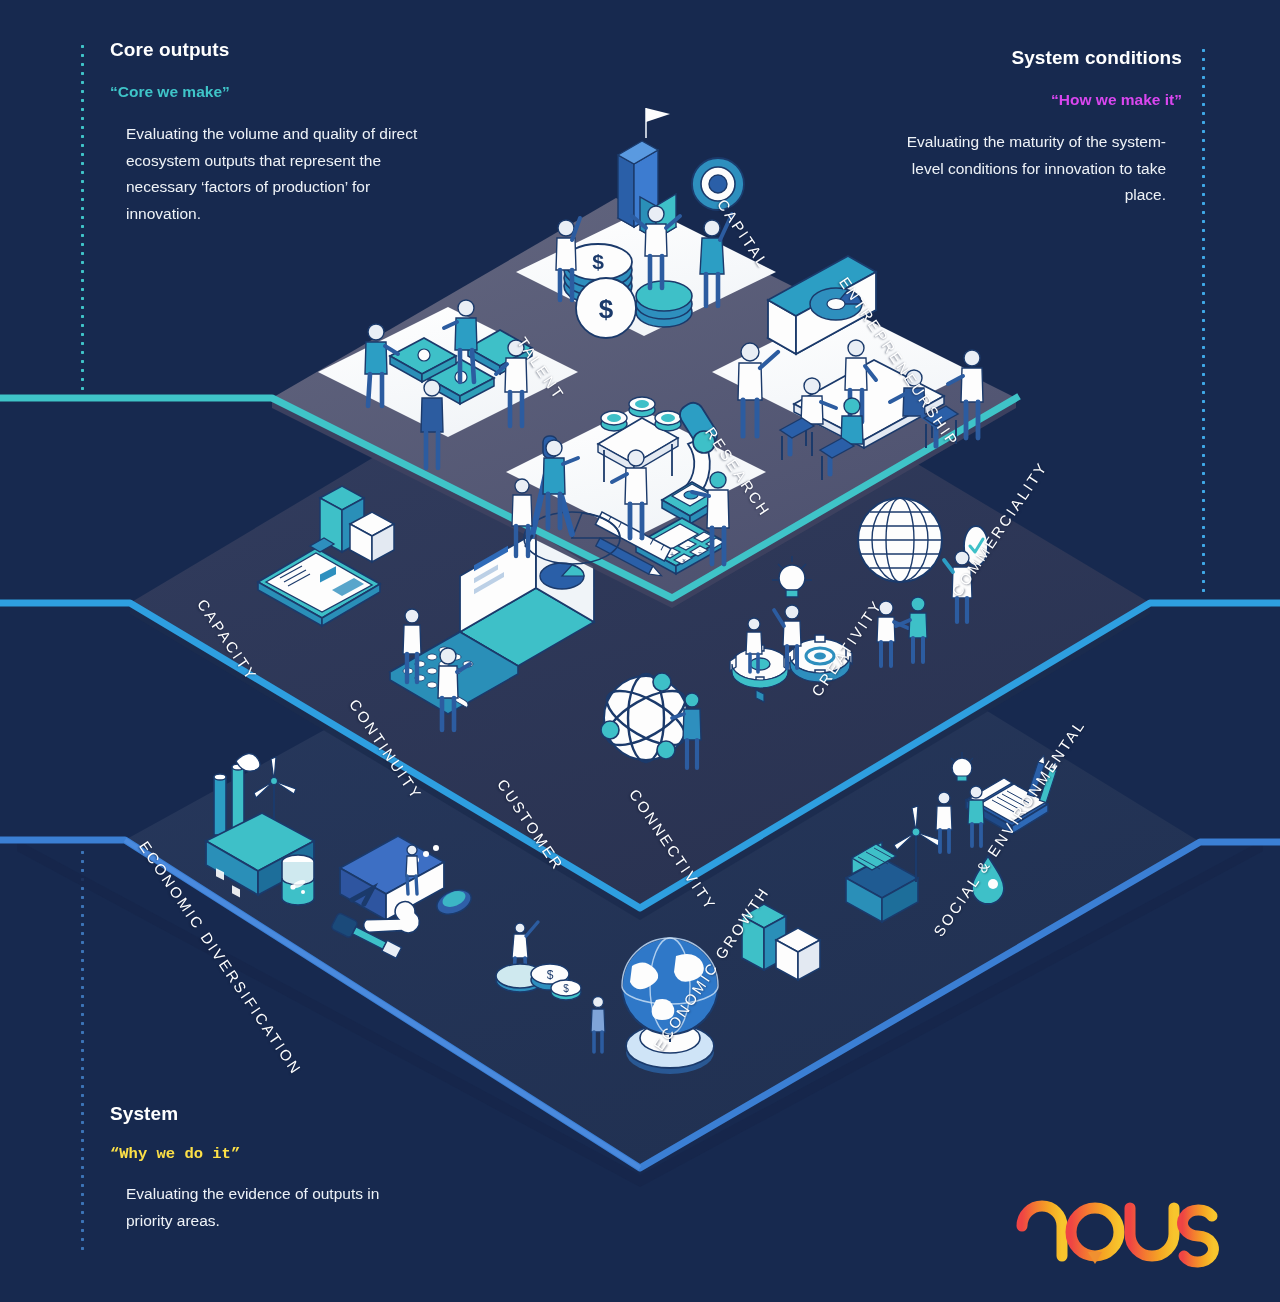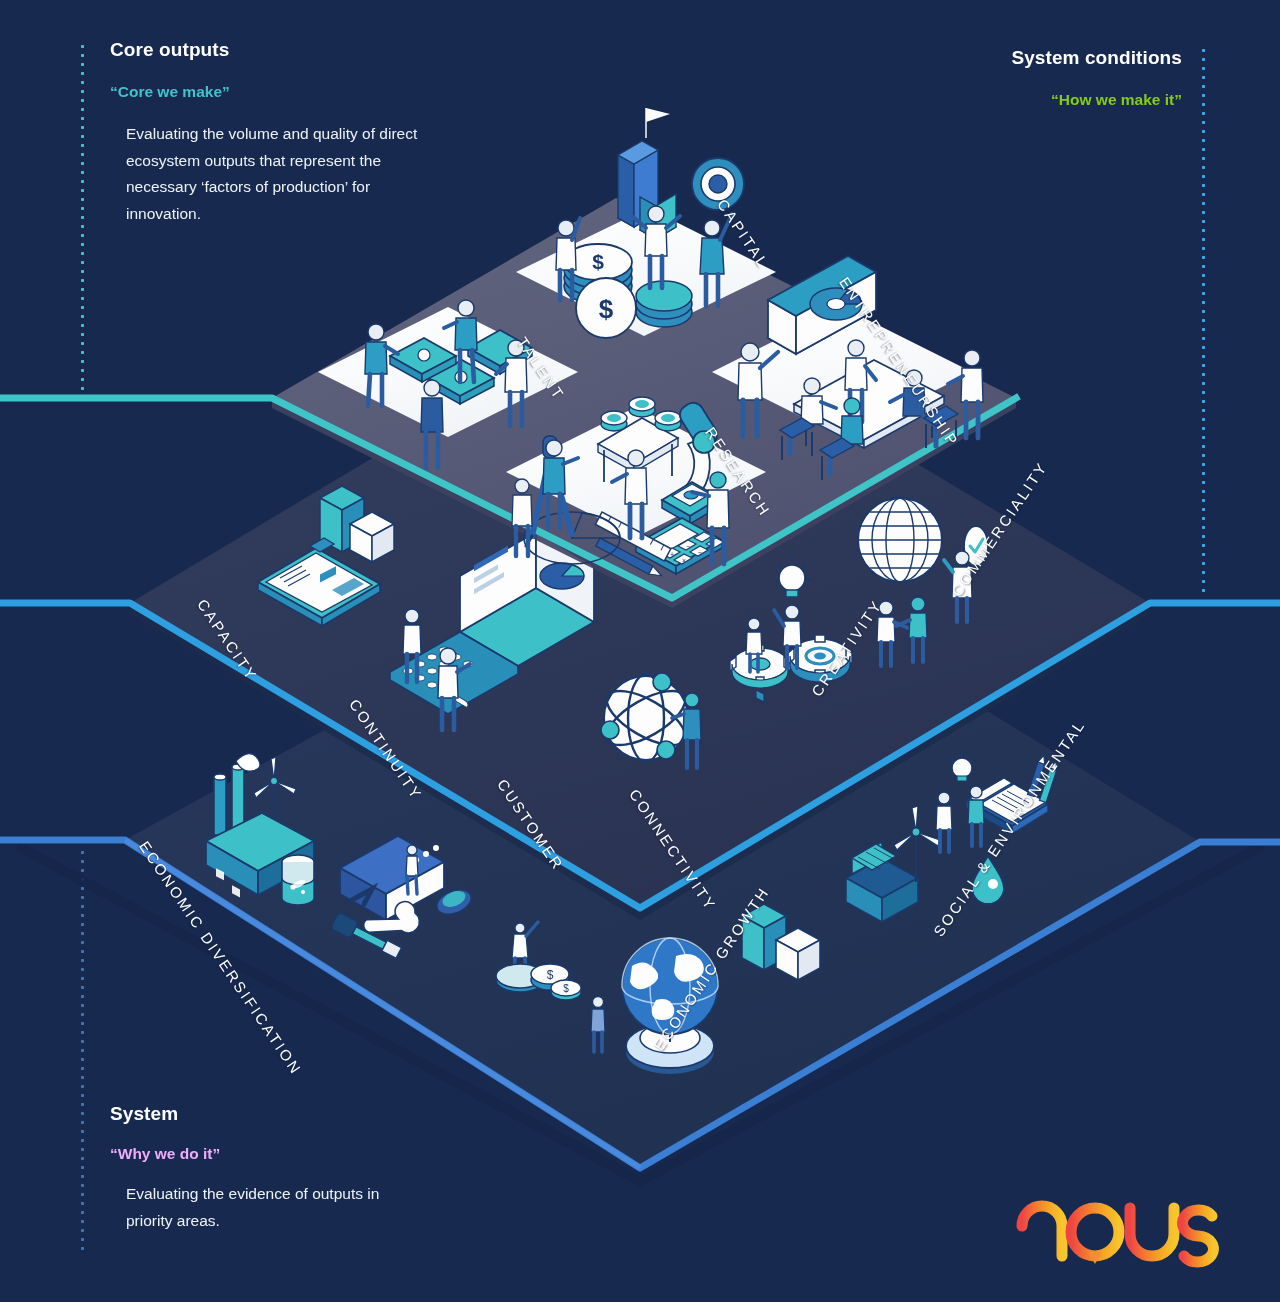--- a/index.html
+++ b/index.html
@@ -20,23 +20,23 @@
   }
   .tb-sub{
     font-size:15.5px;font-weight:bold;margin:0 0 20px 0;
   }
   .tb-body{
     font-size:15.5px;color:#eef2f7;line-height:1.72;margin:16px;font-weight:300;
   }
   #block-core{left:110px;top:39px;width:330px;text-align:left;}
   #block-core .tb-sub{color:#3fc4c8;}
   #block-system{right:98px;top:47px;width:300px;text-align:right;}
-  #block-system .tb-sub{color:#84cc16;}
+  #block-system .tb-sub{color:#d946ef;}
   #block-impacts{left:110px;top:1103px;width:320px;text-align:left;}
-  #block-impacts .tb-sub{color:#f0abfc;}
+  #block-impacts .tb-sub{color:#fde047;font-family:Liberation Mono, monospace;}
   #block-impacts .tb-title{margin-bottom:20px;}
   #block-impacts .tb-sub{margin-bottom:18px;}
 
   
   .dotline{position:absolute;width:3px;}
   #dot-left{left:81px;top:42px;height:352px;
     background-image:radial-gradient(circle, #3fc4c8 1.4px, transparent 1.5px);
     background-size:3px 9px;}
   #dot-right{left:1202px;top:46px;height:552px;
     background-image:radial-gradient(circle, #3fa9e8 1.4px, transparent 1.5px);
@@ -780,20 +780,21 @@
 
   <div class="textblock" id="block-core">
     <div class="tb-title">Core outputs</div>
     <div class="tb-sub">“Core we make”</div>
     <div class="tb-body">Evaluating the volume and quality of direct ecosystem outputs that represent the necessary ‘factors of production’ for innovation.</div>
   </div>
 
   <div class="textblock" id="block-system">
     <div class="tb-title">System conditions</div>
     <div class="tb-sub">“How we make it”</div>
+    <div class="tb-body">Evaluating the maturity of the system-level conditions for innovation to take place.</div>
   </div>
 
   <div class="textblock" id="block-impacts">
     <div class="tb-title">System</div>
     <div class="tb-sub">“Why we do it”</div>
     <div class="tb-body">Evaluating the evidence of outputs in priority areas.</div>
   </div>
 
 </div>
 

